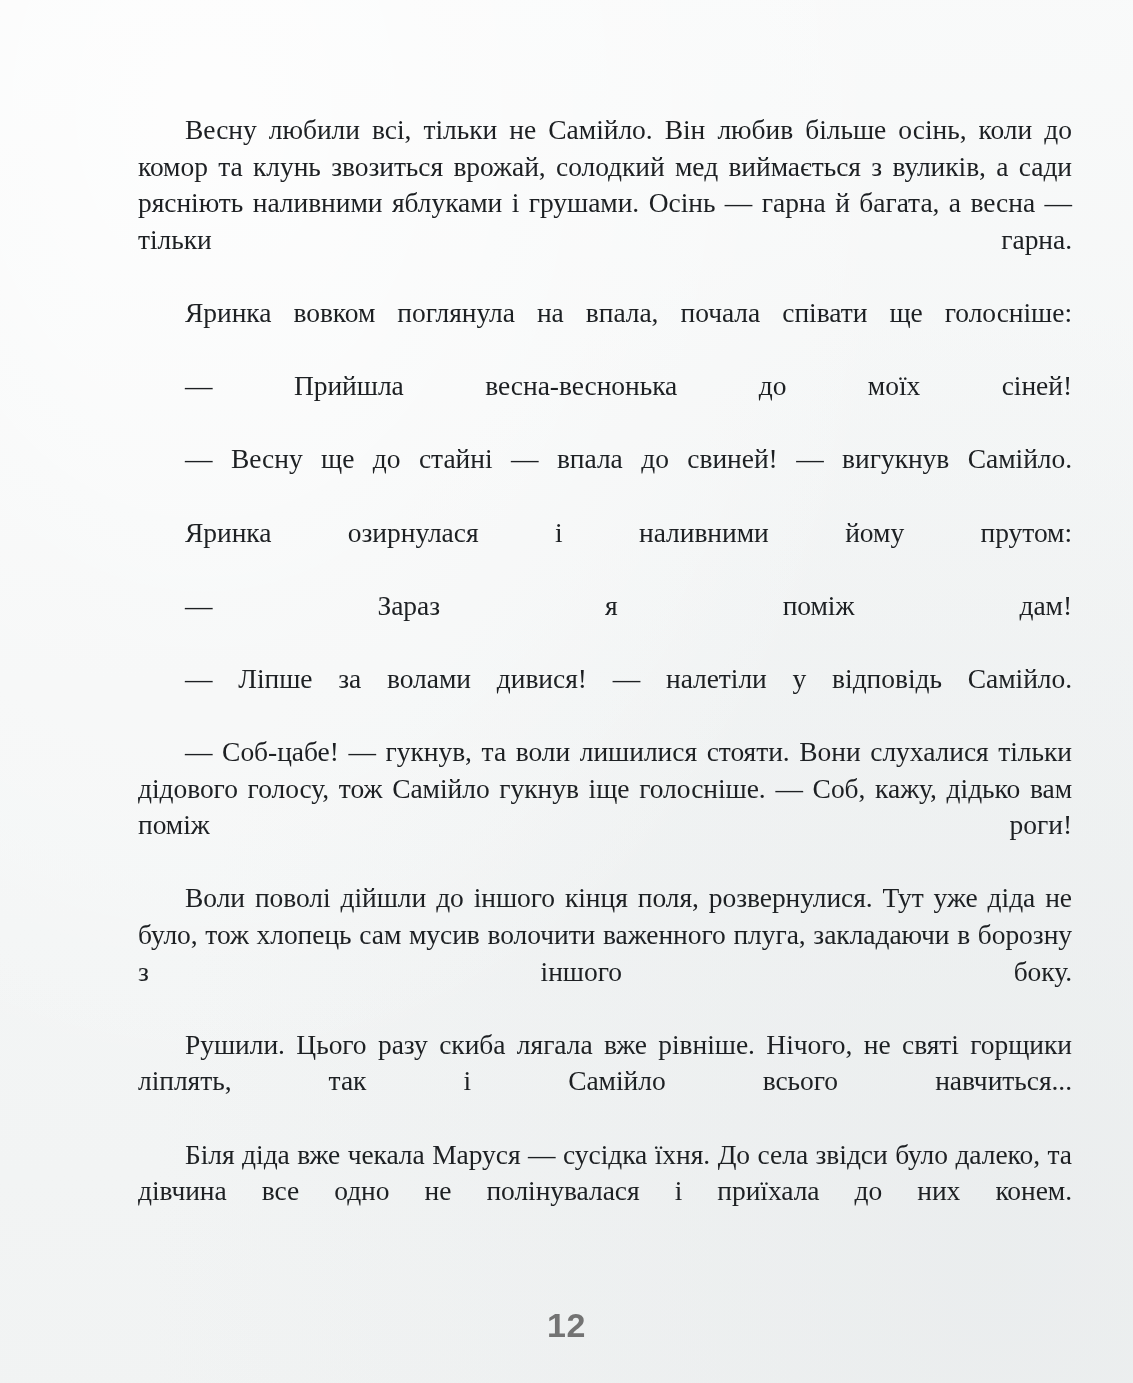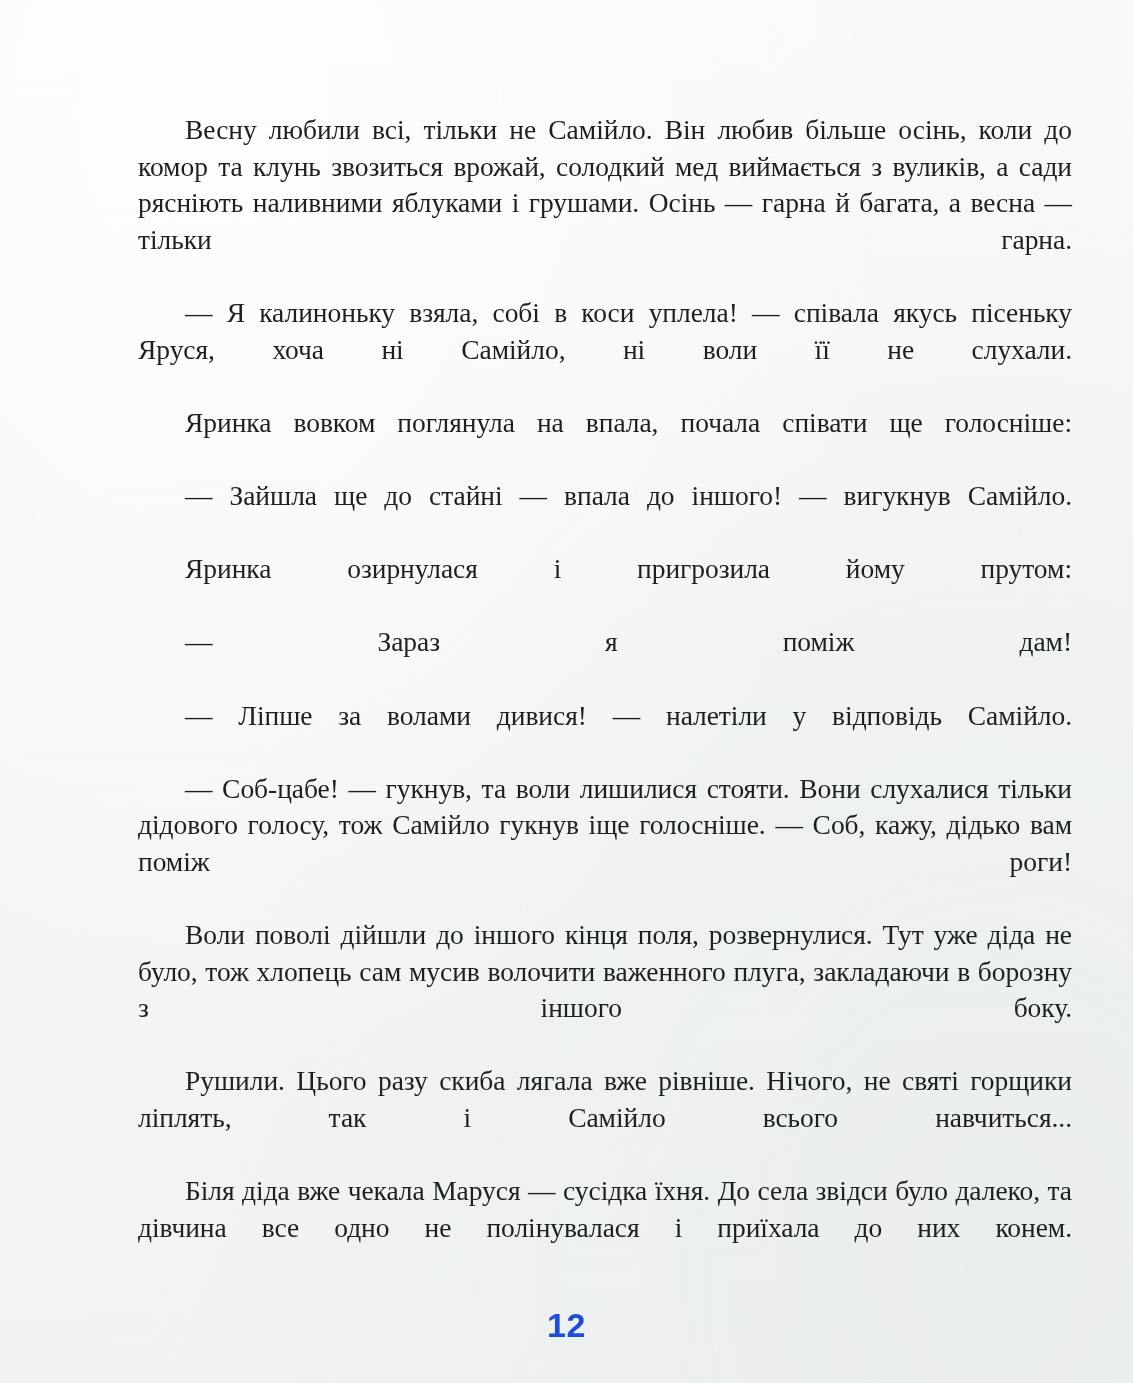--- a/index.html
+++ b/index.html
@@ -61,37 +61,37 @@
 
   .page-number {
     position: absolute;
     left: 0;
     right: 0;
     top: 1306px;
     text-align: center;
     font-family: "Liberation Sans", "DejaVu Sans", sans-serif;
     font-size: 34px;
     font-weight: 700;
-    color: #1d4ed8;
+    color: #737373;
     letter-spacing: 0.5px;
   }
 </style>
 </head>
 <body>
 
 <div class="paper-texture"></div>
 
 <div class="page">
 
   <div class="text-block">
     <p class="para">Весну любили всі, тільки не Самійло. Він любив більше осінь, коли до комор та клунь звозиться врожай, солодкий мед виймається з вуликів, а сади рясніють наливними яблуками і грушами. Осінь — гарна й багата, а весна — тільки гарна.</p>
-    <p class="para">— Я калиноньку взяла, собі в коси уплела! — співала якусь пісеньку Яруся, хоча ні Самійло, ні воли її не слухали.</p>
     <p class="para">Яринка вовком поглянула на впала, почала співати ще голосніше:</p>
-    <p class="para">— Зайшла ще до стайні — впала до іншого! — вигукнув Самійло.</p>
-    <p class="para">Яринка озирнулася і пригрозила йому прутом:</p>
+    <p class="para">— Прийшла весна-веснонька до моїх сіней!</p>
+    <p class="para">— Весну ще до стайні — впала до свиней! — вигукнув Самійло.</p>
+    <p class="para">Яринка озирнулася і наливними йому прутом:</p>
     <p class="para">— Зараз я поміж дам!</p>
     <p class="para">— Ліпше за волами дивися! — налетіли у відповідь Самійло.</p>
     <p class="para">— Соб-цабе! — гукнув, та воли лишилися стояти. Вони слухалися тільки дідового голосу, тож Самійло гукнув іще голосніше. — Соб, кажу, дідько вам поміж роги!</p>
     <p class="para">Воли поволі дійшли до іншого кінця поля, розвернулися. Тут уже діда не було, тож хлопець сам мусив волочити важенного плуга, закладаючи в борозну з іншого боку.</p>
     <p class="para">Рушили. Цього разу скиба лягала вже рівніше. Нічого, не святі горщики ліплять, так і Самійло всього навчиться...</p>
     <p class="para">Біля діда вже чекала Маруся — сусідка їхня. До села звідси було далеко, та дівчина все одно не полінувалася і приїхала до них конем.</p>
 
   </div>
 
   <div class="page-number">12</div>

